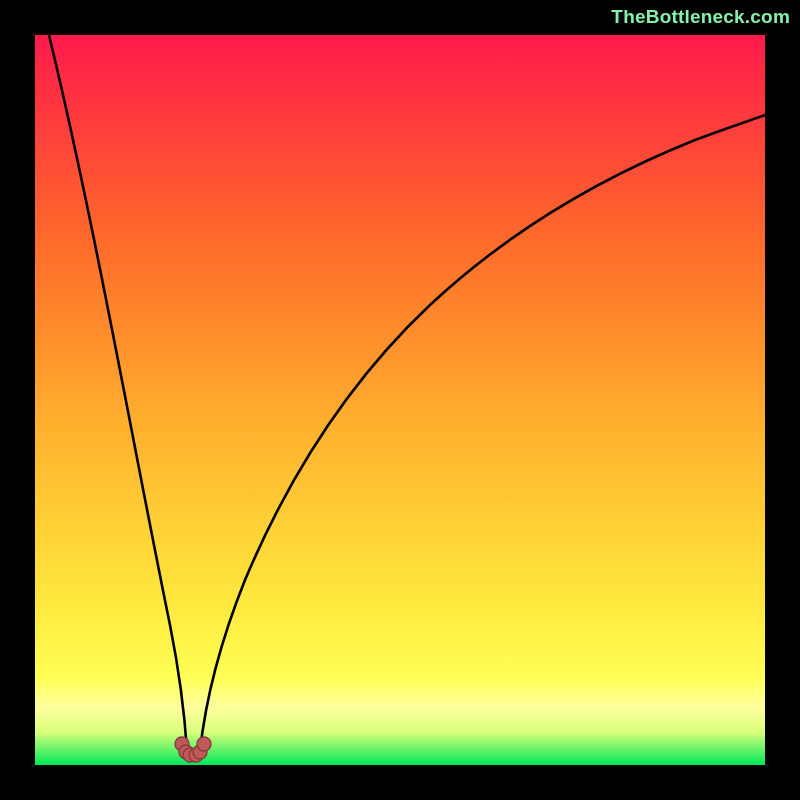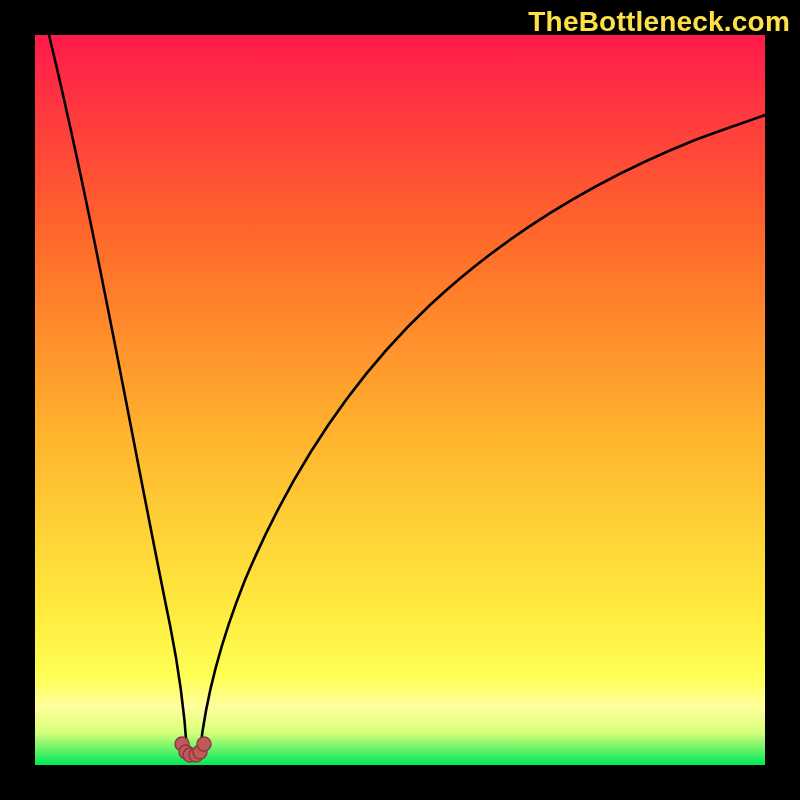--- a/index.html
+++ b/index.html
@@ -26,23 +26,23 @@
   }
   .plot svg {
     width: 100%;
     height: 100%;
     display: block;
   }
   .watermark {
     position: absolute;
     top: 6px;
     right: 10px;
-    font-size: 28px;
+    font-size: 19px;
     font-weight: 600;
-    color: #fde047;
+    color: #86efac;
     letter-spacing: 0.2px;
     user-select: none;
     pointer-events: none;
     margin-left: 40px;
   }
 </style>
 </head>
 <body>
 
 <div class="stage">

